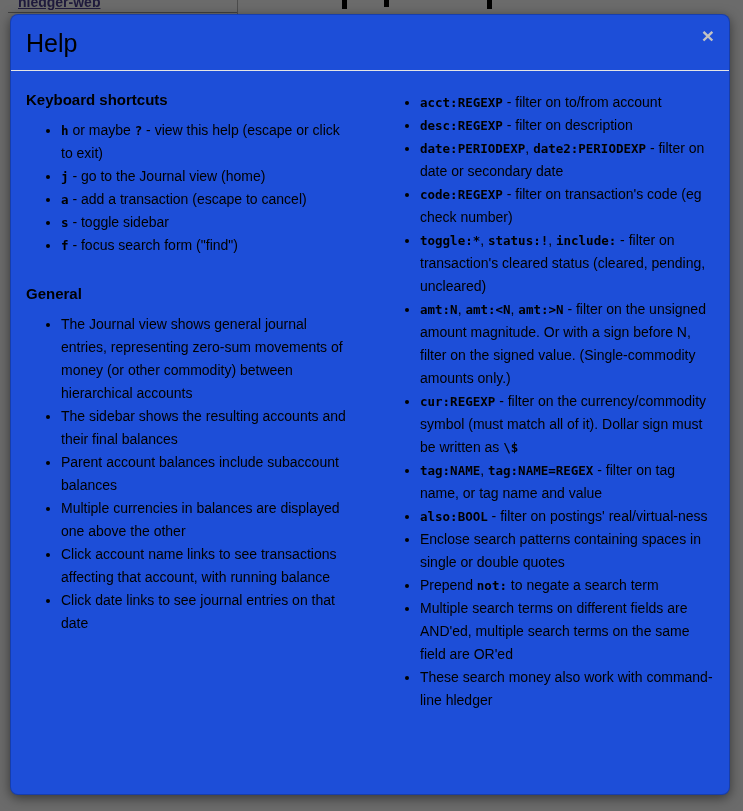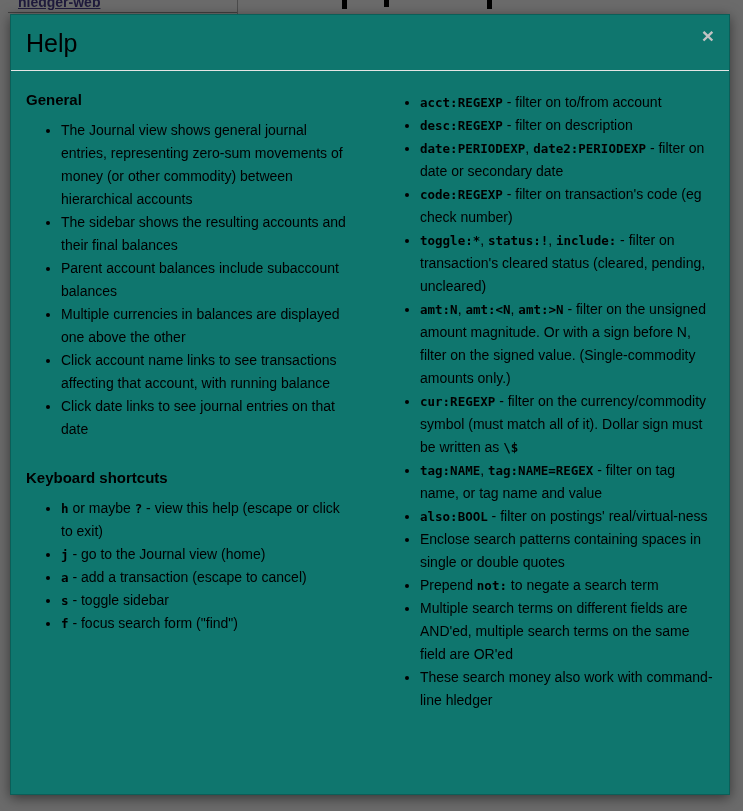--- a/index.html
+++ b/index.html
@@ -21,21 +21,21 @@
   .topbar-divider{position:absolute;left:229px;top:0;width:1px;height:14px;background:#b5b5b5;}
   .heading-stem{position:absolute;top:0;background:#000;}
   .stem-1{left:334px;width:5px;height:9px;}
   .stem-2{left:376px;width:5px;height:7px;}
   .stem-3{left:479px;width:5px;height:9px;}
   
   .backdrop{position:absolute;inset:0;background:rgba(0,0,0,0.58);}
   
   .modal{
     position:absolute;left:10px;top:14px;width:720px;min-height:781px;
-    background:#0f766e;border:1px solid rgba(0,0,0,.2);border-radius:0;
+    background:#1d4ed8;border:1px solid rgba(0,0,0,.2);border-radius:8px;
     box-shadow:0 3px 12px rgba(0,0,0,.5);
     box-sizing:border-box;
   }
   .modal-header{
     position:relative;
     padding:14px 15px 13px 15px;
     border-bottom:1px solid #e5e5e5;
   }
   .modal-title{
     font-size:25px;line-height:28px;font-weight:400;color:#000;margin:0;
@@ -83,38 +83,38 @@
 <div class="backdrop"></div>
 
 <div class="modal">
   <div class="modal-header">
     <h1 class="modal-title">Help</h1>
     <button class="close-btn">×</button>
   </div>
   <div class="modal-body">
     <div class="col">
       <div class="section">
+        <h2 class="section-heading">Keyboard shortcuts</h2>
+        <ul class="help-list">
+            <li><code class="k">h</code> or maybe <code class="k">?</code> - view this help (escape or click to exit)</li>
+            <li><code class="k">j</code> - go to the Journal view (home)</li>
+            <li><code class="k">a</code> - add a transaction (escape to cancel)</li>
+            <li><code class="k">s</code> - toggle sidebar</li>
+            <li><code class="k">f</code> - focus search form ("find")</li>
+          </ul>
+      </div>
+      <div class="section">
         <h2 class="section-heading">General</h2>
         <ul class="help-list">
             <li>The Journal view shows general journal entries, representing zero-sum movements of money (or other commodity) between hierarchical accounts</li>
             <li>The sidebar shows the resulting accounts and their final balances</li>
             <li>Parent account balances include subaccount balances</li>
             <li>Multiple currencies in balances are displayed one above the other</li>
             <li>Click account name links to see transactions affecting that account, with running balance</li>
             <li>Click date links to see journal entries on that date</li>
-          </ul>
-      </div>
-      <div class="section">
-        <h2 class="section-heading">Keyboard shortcuts</h2>
-        <ul class="help-list">
-            <li><code class="k">h</code> or maybe <code class="k">?</code> - view this help (escape or click to exit)</li>
-            <li><code class="k">j</code> - go to the Journal view (home)</li>
-            <li><code class="k">a</code> - add a transaction (escape to cancel)</li>
-            <li><code class="k">s</code> - toggle sidebar</li>
-            <li><code class="k">f</code> - focus search form ("find")</li>
           </ul>
       </div>
     </div>
     <div class="col">
       <div class="section">
         <ul class="help-list">
             <li><code class="k">acct:REGEXP</code> - filter on to/from account</li>
             <li><code class="k">desc:REGEXP</code> - filter on description</li>
             <li><code class="k">date:PERIODEXP</code>, <code class="k">date2:PERIODEXP</code> - filter on date or secondary date</li>
             <li><code class="k">code:REGEXP</code> - filter on transaction's code (eg check number)</li>

